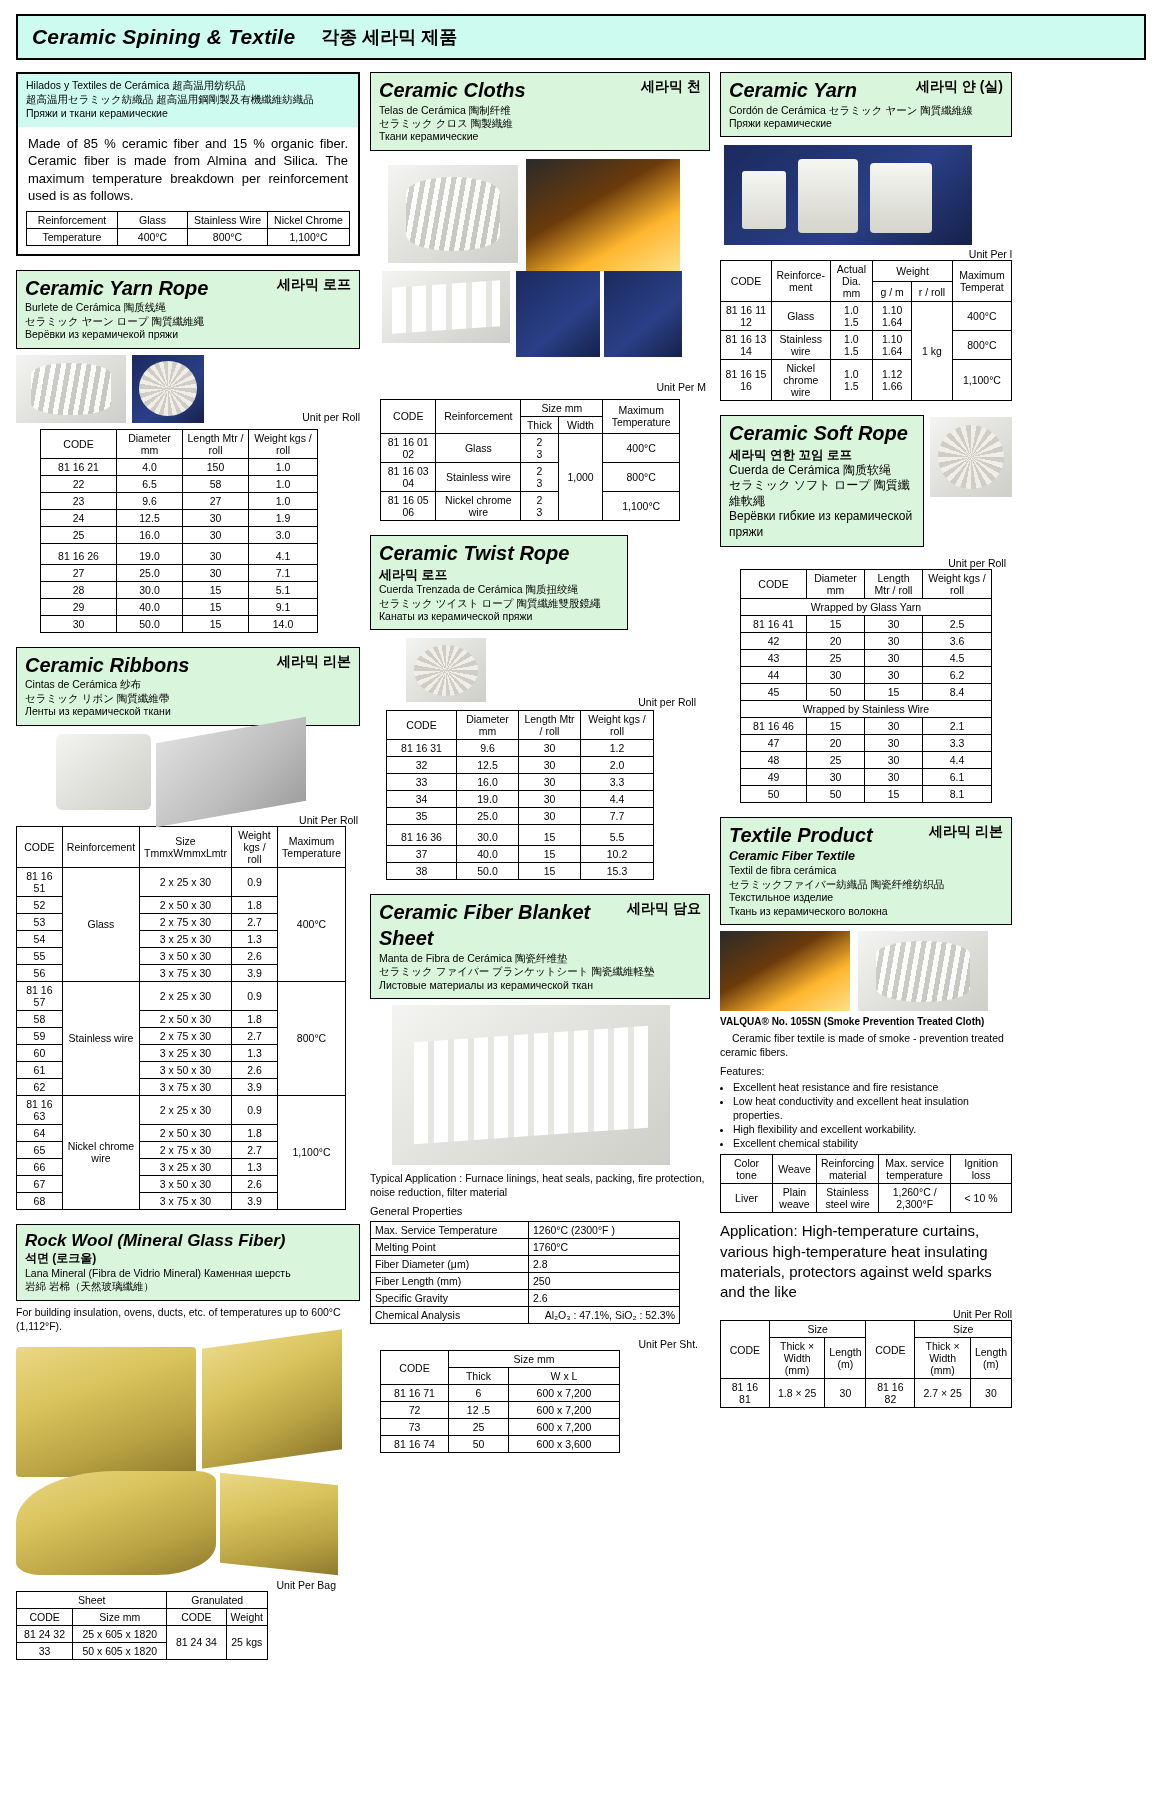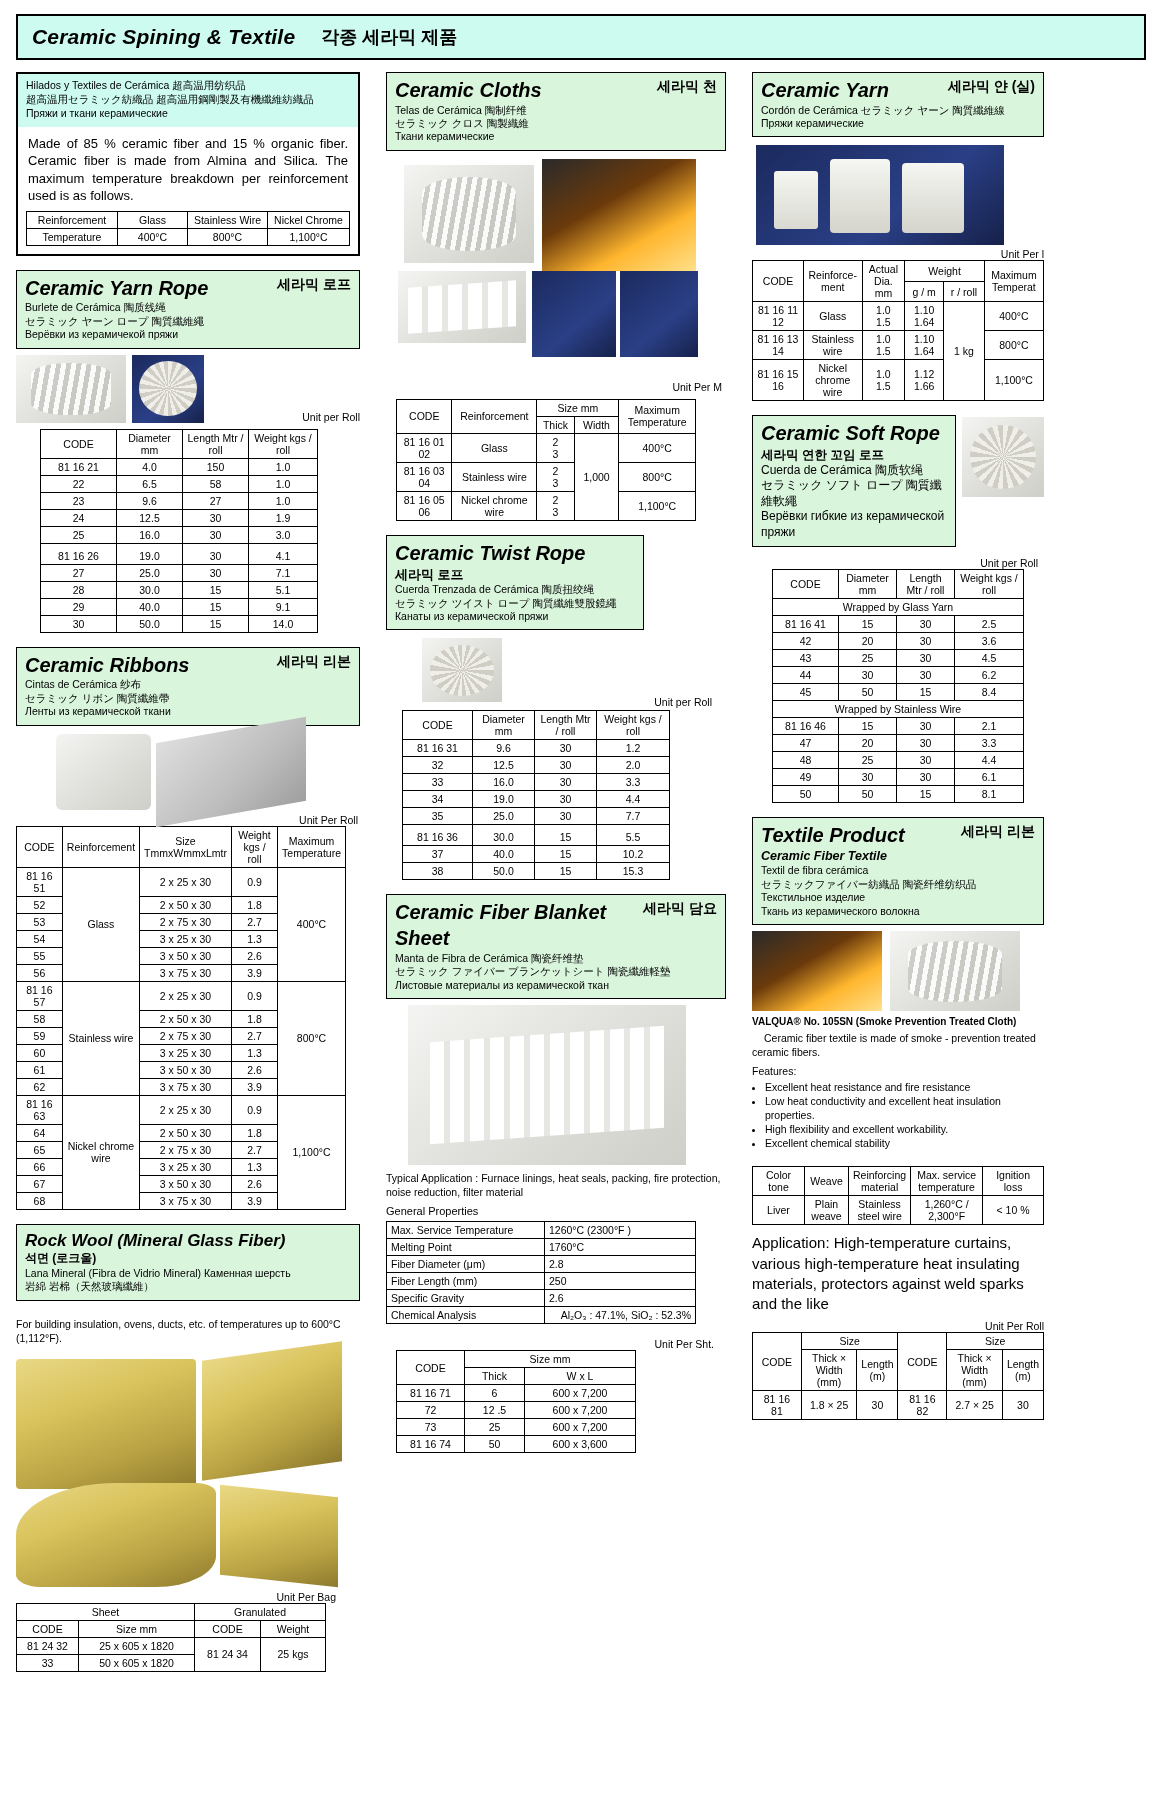--- a/index.html
+++ b/index.html
@@ -22,21 +22,21 @@
     display:flex; align-items:center;
     padding:0 14px;
     margin-bottom:12px;
   }
   .masthead .en {
     font-style:italic; font-weight:bold; font-size:21px; letter-spacing:.2px;
   }
   .masthead .kr { font-size:18px; font-weight:bold; margin-left:26px; }
 
   
-  .cols { display:flex; gap:26px; align-items:flex-start; }
+  .cols { display:flex; gap:10px; align-items:flex-start; }
   .col { }
   .col-a { width:344px; }
   .col-b { width:340px; }
   .col-c { width:292px; }
 
   .titlebox {
     border:1px solid #000;
     background:#d9f5dc;
     padding:5px 8px 6px 8px;
     line-height:1.28;
@@ -70,21 +70,21 @@
     content:""; position:absolute; inset:10%;
     border-radius:50%;
     background:repeating-conic-gradient(from 0deg, #efeee9 0 10deg, #cfcdc4 10deg 20deg);
   }
   .ph.sheet::after {
     content:""; position:absolute; left:8%; right:8%; top:18%; bottom:18%;
     background:repeating-linear-gradient(90deg,#ffffff 0 14px,#e6e6e2 14px 20px);
     transform:skewY(-4deg);
   }
   .bold { font-weight:bold; }
-  .mt4 { margin-top:4px; } .mt6 { margin-top:6px; } .mt8 { margin-top:16px;border-radius:8px; } .mt14 { margin-top:14px; }
+  .mt4 { margin-top:4px; } .mt6 { margin-top:6px; } .mt8 { margin-top:4px;border-radius:8px; } .mt14 { margin-top:14px; }
   .clear { clear:both; }
 
   .rw-title { font-style:italic; font-weight:bold; font-size:17px; }
   .feat { font-size:10.5px; line-height:1.35; }
   ul.feat { margin:3px 0 0 0; padding-left:13px; }
   ul.feat li { margin:0; }
 </style>
 </head>
 <body>
 
@@ -348,21 +348,21 @@
       <div class="mt8" style="font-size:10.5px;line-height:1.35;">For building insulation, ovens, ducts,  etc. of temperatures up to 600°C (1,112°F).</div>
 
       <div style="position:relative;height:250px;margin-top:6px;">
         <div class="ph wool" style="position:absolute;left:0;top:8px;width:180px;height:130px;border-radius:4px;"></div>
         <div class="ph wool" style="position:absolute;left:186px;top:0px;width:140px;height:120px;transform:skewY(-8deg);"></div>
         <div class="ph wool" style="position:absolute;left:0;top:132px;width:200px;height:104px;border-radius:50% 10% 30% 12%;"></div>
         <div class="ph wool" style="position:absolute;left:204px;top:140px;width:118px;height:90px;transform:skewY(6deg);"></div>
         <div style="position:absolute;right:24px;bottom:-2px;font-size:10.5px;">Unit Per Bag</div>
       </div>
 
-      <table class="grid" style="width:310px;margin-top:2px;">
+      <table class="grid" style="width:252px;margin-top:2px;">
         <tbody>
             <tr>
           <td colspan="2">Sheet</td>
           <td colspan="2">Granulated</td>
         </tr>
         <tr>
           <td style="width:62px">CODE</td>
           <td style="width:116px">Size mm</td>
           <td style="width:66px">CODE</td>
           <td>Weight</td>

